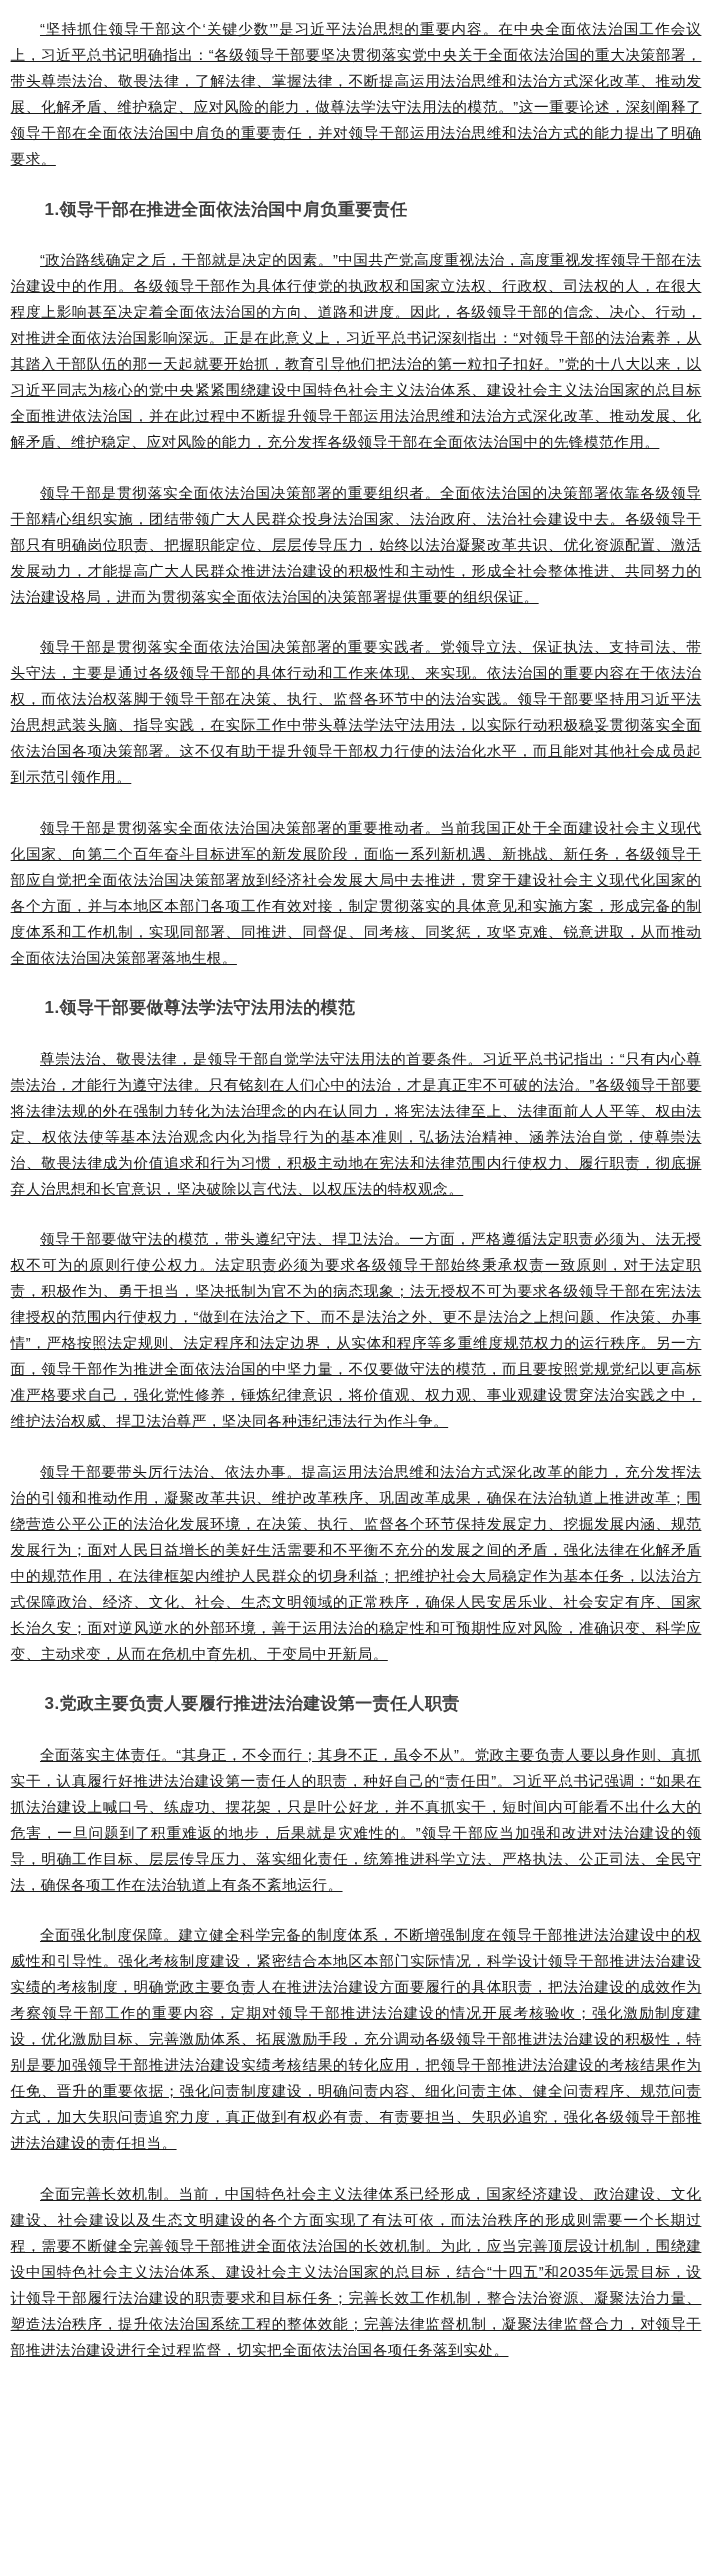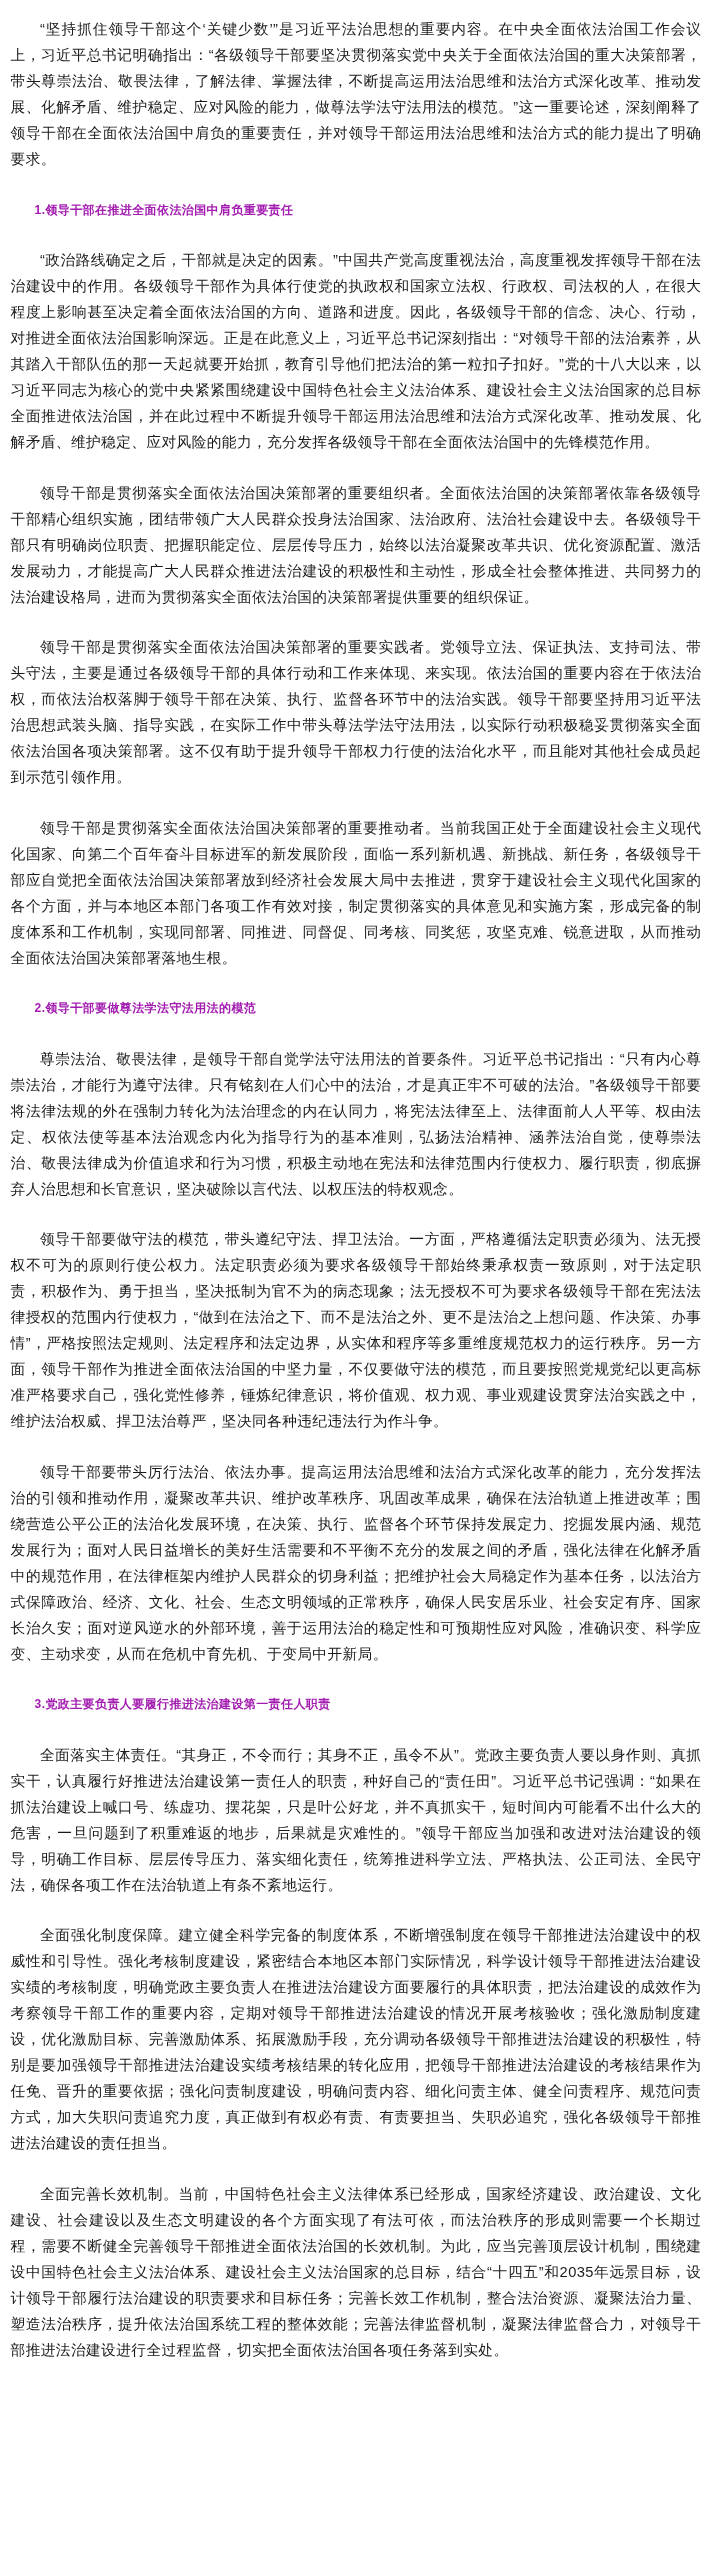--- a/index.html
+++ b/index.html
@@ -20,49 +20,50 @@
   }
   .body-p {
     font-size: 14.7px;
     line-height: 26px;
     color: #1a1a1a;
     text-align: justify;
     text-indent: 2em;
     margin: 24.5px 0;
     letter-spacing: 0.4px;
     word-break: break-all;
+    text-decoration: underline;
   }
   .intro {
     margin-top: 0;
   }
   .sec-heading {
-    font-size: 12px;
+    font-size: 17px;
     line-height: 26px;
     font-weight: 700;
-    color: #a21caf;
+    color: #404040;
     text-indent: 2em;
     margin: 21px 0;
     letter-spacing: 0.4px;
   }
 </style>
 </head>
 <body>
 
 <div class="page">
 
   <p class="body-p intro">“坚持抓住领导干部这个‘关键少数’”是习近平法治思想的重要内容。在中央全面依法治国工作会议上，习近平总书记明确指出：“各级领导干部要坚决贯彻落实党中央关于全面依法治国的重大决策部署，带头尊崇法治、敬畏法律，了解法律、掌握法律，不断提高运用法治思维和法治方式深化改革、推动发展、化解矛盾、维护稳定、应对风险的能力，做尊法学法守法用法的模范。”这一重要论述，深刻阐释了领导干部在全面依法治国中肩负的重要责任，并对领导干部运用法治思维和法治方式的能力提出了明确要求。</p>
 
   <h2 class="sec-heading">1.领导干部在推进全面依法治国中肩负重要责任</h2>
 
   <p class="body-p">“政治路线确定之后，干部就是决定的因素。”中国共产党高度重视法治，高度重视发挥领导干部在法治建设中的作用。各级领导干部作为具体行使党的执政权和国家立法权、行政权、司法权的人，在很大程度上影响甚至决定着全面依法治国的方向、道路和进度。因此，各级领导干部的信念、决心、行动，对推进全面依法治国影响深远。正是在此意义上，习近平总书记深刻指出：“对领导干部的法治素养，从其踏入干部队伍的那一天起就要开始抓，教育引导他们把法治的第一粒扣子扣好。”党的十八大以来，以习近平同志为核心的党中央紧紧围绕建设中国特色社会主义法治体系、建设社会主义法治国家的总目标全面推进依法治国，并在此过程中不断提升领导干部运用法治思维和法治方式深化改革、推动发展、化解矛盾、维护稳定、应对风险的能力，充分发挥各级领导干部在全面依法治国中的先锋模范作用。</p>
   <p class="body-p">领导干部是贯彻落实全面依法治国决策部署的重要组织者。全面依法治国的决策部署依靠各级领导干部精心组织实施，团结带领广大人民群众投身法治国家、法治政府、法治社会建设中去。各级领导干部只有明确岗位职责、把握职能定位、层层传导压力，始终以法治凝聚改革共识、优化资源配置、激活发展动力，才能提高广大人民群众推进法治建设的积极性和主动性，形成全社会整体推进、共同努力的法治建设格局，进而为贯彻落实全面依法治国的决策部署提供重要的组织保证。</p>
   <p class="body-p">领导干部是贯彻落实全面依法治国决策部署的重要实践者。党领导立法、保证执法、支持司法、带头守法，主要是通过各级领导干部的具体行动和工作来体现、来实现。依法治国的重要内容在于依法治权，而依法治权落脚于领导干部在决策、执行、监督各环节中的法治实践。领导干部要坚持用习近平法治思想武装头脑、指导实践，在实际工作中带头尊法学法守法用法，以实际行动积极稳妥贯彻落实全面依法治国各项决策部署。这不仅有助于提升领导干部权力行使的法治化水平，而且能对其他社会成员起到示范引领作用。</p>
   <p class="body-p">领导干部是贯彻落实全面依法治国决策部署的重要推动者。当前我国正处于全面建设社会主义现代化国家、向第二个百年奋斗目标进军的新发展阶段，面临一系列新机遇、新挑战、新任务，各级领导干部应自觉把全面依法治国决策部署放到经济社会发展大局中去推进，贯穿于建设社会主义现代化国家的各个方面，并与本地区本部门各项工作有效对接，制定贯彻落实的具体意见和实施方案，形成完备的制度体系和工作机制，实现同部署、同推进、同督促、同考核、同奖惩，攻坚克难、锐意进取，从而推动全面依法治国决策部署落地生根。</p>
 
-  <h2 class="sec-heading">2.领导干部要做尊法学法守法用法的模范</h2>
+  <h2 class="sec-heading">1.领导干部要做尊法学法守法用法的模范</h2>
 
   <p class="body-p">尊崇法治、敬畏法律，是领导干部自觉学法守法用法的首要条件。习近平总书记指出：“只有内心尊崇法治，才能行为遵守法律。只有铭刻在人们心中的法治，才是真正牢不可破的法治。”各级领导干部要将法律法规的外在强制力转化为法治理念的内在认同力，将宪法法律至上、法律面前人人平等、权由法定、权依法使等基本法治观念内化为指导行为的基本准则，弘扬法治精神、涵养法治自觉，使尊崇法治、敬畏法律成为价值追求和行为习惯，积极主动地在宪法和法律范围内行使权力、履行职责，彻底摒弃人治思想和长官意识，坚决破除以言代法、以权压法的特权观念。</p>
   <p class="body-p">领导干部要做守法的模范，带头遵纪守法、捍卫法治。一方面，严格遵循法定职责必须为、法无授权不可为的原则行使公权力。法定职责必须为要求各级领导干部始终秉承权责一致原则，对于法定职责，积极作为、勇于担当，坚决抵制为官不为的病态现象；法无授权不可为要求各级领导干部在宪法法律授权的范围内行使权力，“做到在法治之下、而不是法治之外、更不是法治之上想问题、作决策、办事情”，严格按照法定规则、法定程序和法定边界，从实体和程序等多重维度规范权力的运行秩序。另一方面，领导干部作为推进全面依法治国的中坚力量，不仅要做守法的模范，而且要按照党规党纪以更高标准严格要求自己，强化党性修养，锤炼纪律意识，将价值观、权力观、事业观建设贯穿法治实践之中，维护法治权威、捍卫法治尊严，坚决同各种违纪违法行为作斗争。</p>
   <p class="body-p">领导干部要带头厉行法治、依法办事。提高运用法治思维和法治方式深化改革的能力，充分发挥法治的引领和推动作用，凝聚改革共识、维护改革秩序、巩固改革成果，确保在法治轨道上推进改革；围绕营造公平公正的法治化发展环境，在决策、执行、监督各个环节保持发展定力、挖掘发展内涵、规范发展行为；面对人民日益增长的美好生活需要和不平衡不充分的发展之间的矛盾，强化法律在化解矛盾中的规范作用，在法律框架内维护人民群众的切身利益；把维护社会大局稳定作为基本任务，以法治方式保障政治、经济、文化、社会、生态文明领域的正常秩序，确保人民安居乐业、社会安定有序、国家长治久安；面对逆风逆水的外部环境，善于运用法治的稳定性和可预期性应对风险，准确识变、科学应变、主动求变，从而在危机中育先机、于变局中开新局。</p>
 
   <h2 class="sec-heading">3.党政主要负责人要履行推进法治建设第一责任人职责</h2>
 
   <p class="body-p">全面落实主体责任。“其身正，不令而行；其身不正，虽令不从”。党政主要负责人要以身作则、真抓实干，认真履行好推进法治建设第一责任人的职责，种好自己的“责任田”。习近平总书记强调：“如果在抓法治建设上喊口号、练虚功、摆花架，只是叶公好龙，并不真抓实干，短时间内可能看不出什么大的危害，一旦问题到了积重难返的地步，后果就是灾难性的。”领导干部应当加强和改进对法治建设的领导，明确工作目标、层层传导压力、落实细化责任，统筹推进科学立法、严格执法、公正司法、全民守法，确保各项工作在法治轨道上有条不紊地运行。</p>
   <p class="body-p">全面强化制度保障。建立健全科学完备的制度体系，不断增强制度在领导干部推进法治建设中的权威性和引导性。强化考核制度建设，紧密结合本地区本部门实际情况，科学设计领导干部推进法治建设实绩的考核制度，明确党政主要负责人在推进法治建设方面要履行的具体职责，把法治建设的成效作为考察领导干部工作的重要内容，定期对领导干部推进法治建设的情况开展考核验收；强化激励制度建设，优化激励目标、完善激励体系、拓展激励手段，充分调动各级领导干部推进法治建设的积极性，特别是要加强领导干部推进法治建设实绩考核结果的转化应用，把领导干部推进法治建设的考核结果作为任免、晋升的重要依据；强化问责制度建设，明确问责内容、细化问责主体、健全问责程序、规范问责方式，加大失职问责追究力度，真正做到有权必有责、有责要担当、失职必追究，强化各级领导干部推进法治建设的责任担当。</p>
   <p class="body-p">全面完善长效机制。当前，中国特色社会主义法律体系已经形成，国家经济建设、政治建设、文化建设、社会建设以及生态文明建设的各个方面实现了有法可依，而法治秩序的形成则需要一个长期过程，需要不断健全完善领导干部推进全面依法治国的长效机制。为此，应当完善顶层设计机制，围绕建设中国特色社会主义法治体系、建设社会主义法治国家的总目标，结合“十四五”和2035年远景目标，设计领导干部履行法治建设的职责要求和目标任务；完善长效工作机制，整合法治资源、凝聚法治力量、塑造法治秩序，提升依法治国系统工程的整体效能；完善法律监督机制，凝聚法律监督合力，对领导干部推进法治建设进行全过程监督，切实把全面依法治国各项任务落到实处。</p>

